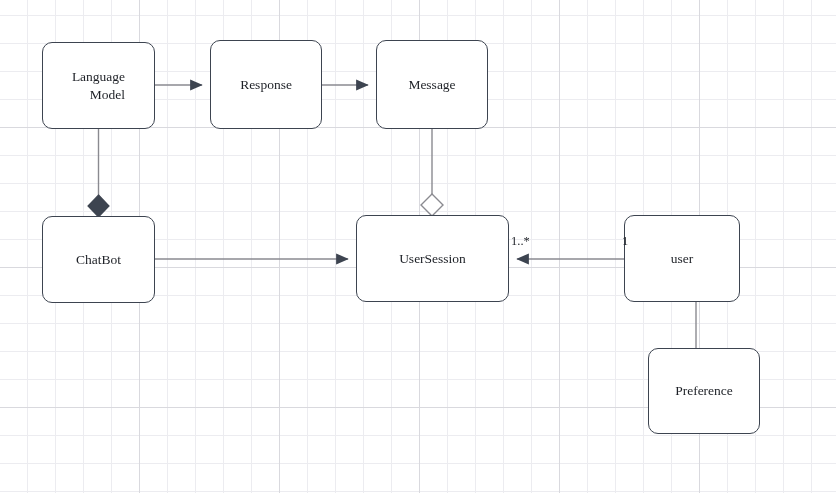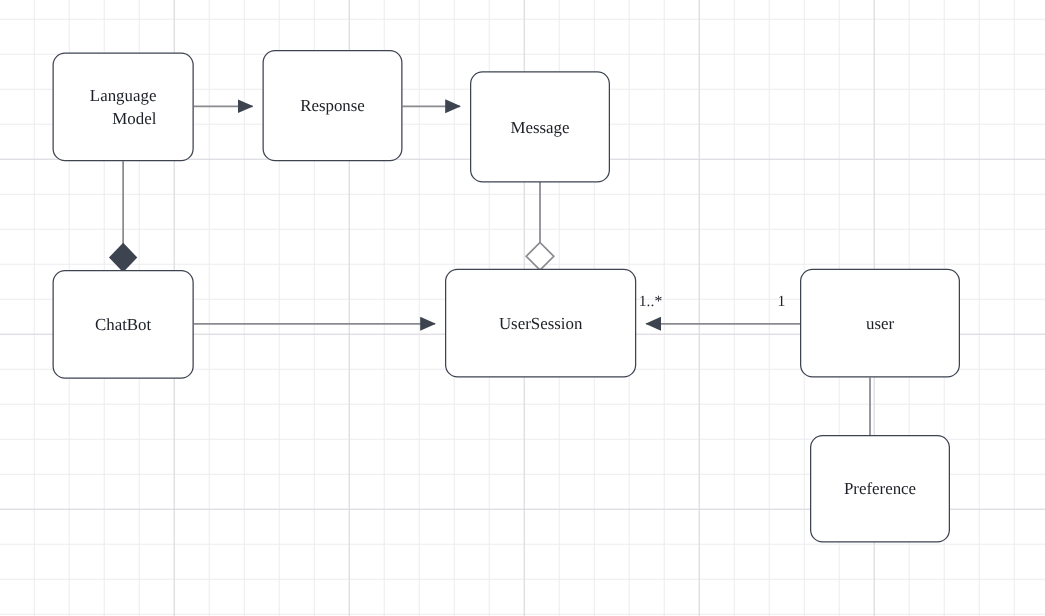--- a/index.html
+++ b/index.html
@@ -113,33 +113,33 @@
 
   <div class="node" style="left:42px; top:42px; width:113px; height:87px;text-align:right;">
     <span class="node-label">Language
 Model</span>
   </div>
 
   <div class="node" style="left:210px; top:40px; width:112px; height:89px;text-align:center;">
     <span class="node-label">Response</span>
   </div>
 
-  <div class="node" style="left:376px; top:40px; width:112px; height:89px;margin-top:17px;">
+  <div class="node" style="left:376px; top:40px; width:112px; height:89px;">
     <span class="node-label">Message</span>
   </div>
 
   <div class="node" style="left:42px; top:216px; width:113px; height:87px;justify-content:center;">
     <span class="node-label">ChatBot</span>
   </div>
 
   <div class="node" style="left:356px; top:215px; width:153px; height:87px;align-items:center;">
     <span class="node-label">UserSession</span>
   </div>
 
-  <div class="node" style="left:640px; top:215px; width:128px; height:87px;">
+  <div class="node" style="left:624px; top:215px; width:116px; height:87px;">
     <span class="node-label">user</span>
   </div>
 
   <div class="node" style="left:648px; top:348px; width:112px; height:86px;justify-content:center;">
     <span class="node-label">Preference</span>
   </div>
 
   <span class="mult-label" style="left:511px; top:234px;">1..*</span>
 
   <span class="mult-label" style="left:622px; top:234px;">1</span>

